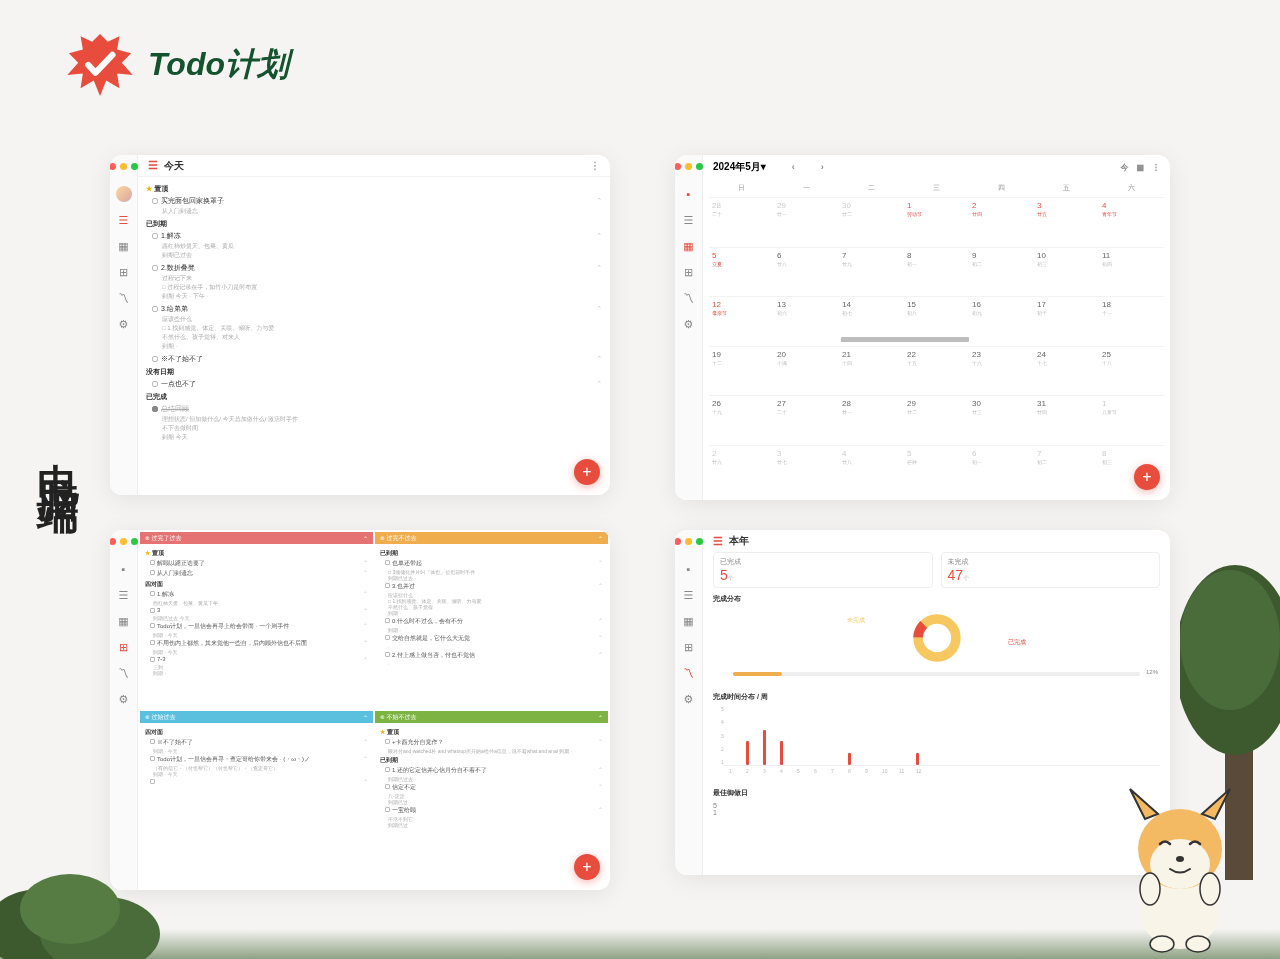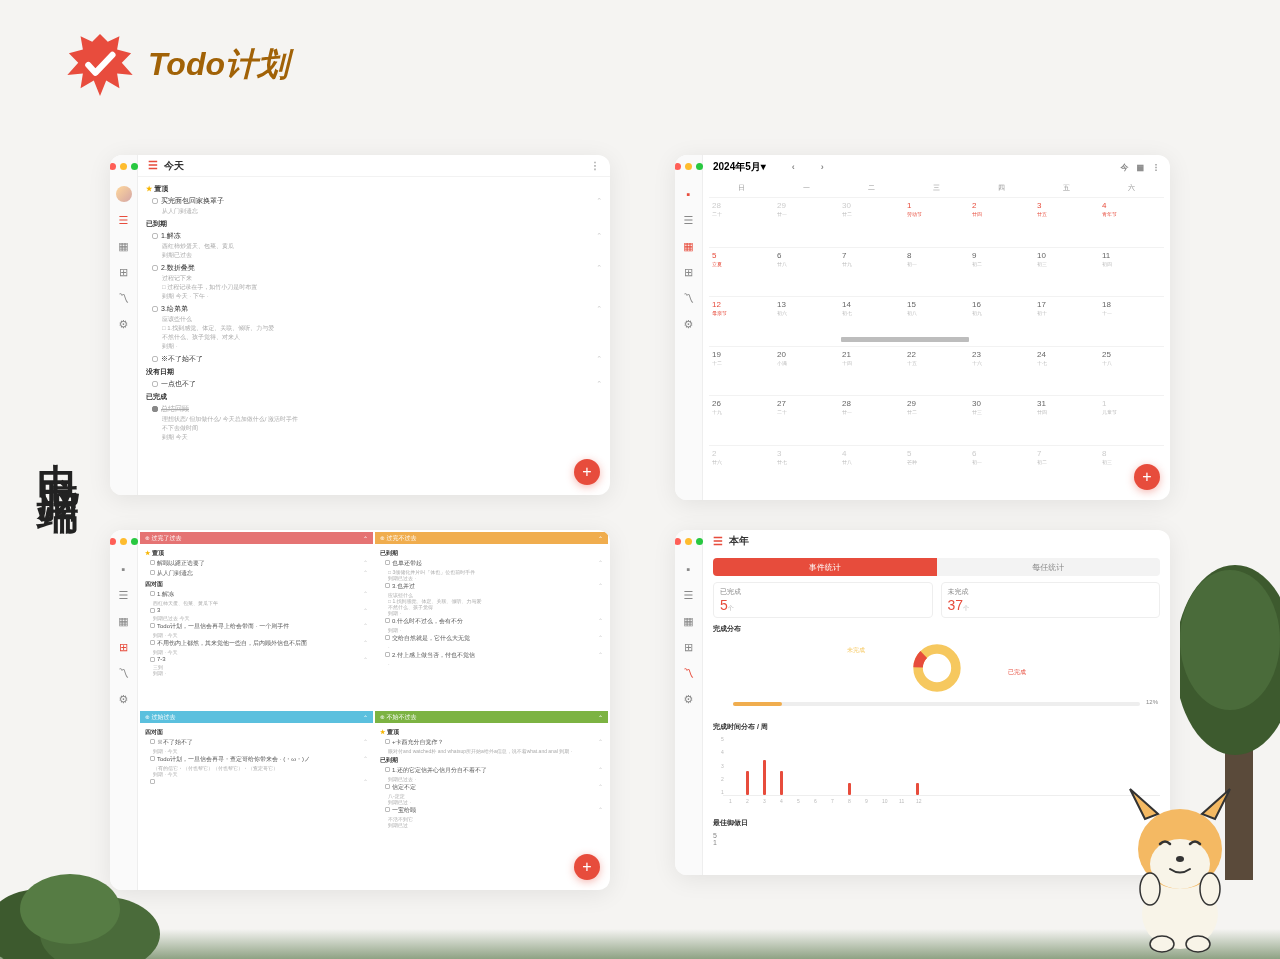--- a/index.html
+++ b/index.html
@@ -1,20 +1,20 @@
 <!DOCTYPE html>
 <html><head>
 <meta charset="utf-8">
 <style>
 *{margin:0;padding:0;box-sizing:border-box;font-family:-apple-system,"PingFang SC","Microsoft YaHei",sans-serif}
 body{width:1280px;height:959px;background:#f5f4f2;position:relative;overflow:hidden}
 .logo-block{position:absolute;top:30px;left:60px;display:flex;align-items:center;gap:8px}
 .logo-splat{width:80px;height:70px;position:relative}
 .logo-splat svg{width:100%;height:100%}
-.logo-text{font-size:32px;font-weight:600;color:#a16207;font-style:italic}
+.logo-text{font-size:32px;font-weight:600;color:#14532d;font-style:italic}
 .side-label{position:absolute;left:30px;top:430px;font-size:42px;font-weight:600;color:#222;writing-mode:vertical-rl;text-orientation:upright;letter-spacing:14px}
 .window{position:absolute;background:#fff;border-radius:12px;box-shadow:0 4px 24px rgba(0,0,0,0.08);overflow:hidden;display:flex}
 .win-a{top:155px;left:110px;width:500px;height:340px}
 .win-b{top:155px;left:675px;width:495px;height:345px}
 .win-c{top:530px;left:110px;width:500px;height:360px}
 .win-d{top:530px;left:675px;width:495px;height:345px}
 .traffic{display:flex;gap:4px;padding:6px 8px}
 .traffic span{width:7px;height:7px;border-radius:50%}
 .traffic .r{background:#ff5f57}.traffic .y{background:#febc2e}.traffic .g{background:#28c840}
 .sidebar{width:28px;background:#fafafa;display:flex;flex-direction:column;align-items:center;padding-top:2px;gap:10px;font-size:11px;color:#888;border-right:1px solid #eee}
@@ -466,32 +466,28 @@
     <div class="sb-i">▦</div>
     <div class="sb-i">⊞</div>
     <div class="sb-i active" style="color:#e74c3c">〽</div>
     <div class="sb-i">⚙</div>
   </div>
   <div class="main">
     <div class="hdr" style="border:none">
       <span class="menu-ic">☰</span>
       <span>本年</span>
     </div>
-    <div class="tabs">
-      <div class="tab active">事件统计</div>
-      <div class="tab">每任统计</div>
-    </div>
     <div class="stat-cards">
       <div class="stat-card">
         <div style="color:#888">已完成</div>
         <span class="stat-num">5</span><span class="stat-unit">个</span>
       </div>
       <div class="stat-card">
         <div style="color:#888">未完成</div>
-        <span class="stat-num">37</span><span class="stat-unit">个</span>
+        <span class="stat-num">47</span><span class="stat-unit">个</span>
       </div>
     </div>
     <div class="chart-sec">
       <div class="chart-h">完成分布</div>
       <div class="donut-wrap">
         <svg width="50" height="50" viewBox="0 0 42 42">
           <circle cx="21" cy="21" r="15.9" fill="none" stroke="#f6c85f" stroke-width="8"></circle>
           <circle cx="21" cy="21" r="15.9" fill="none" stroke="#e74c3c" stroke-width="8" stroke-dasharray="12 88" stroke-dashoffset="-75" transform="rotate(-90 21 21)"></circle>
         </svg>
         <span style="position:absolute;left:30%;top:8px;font-size:6px;color:#f6c85f">未完成</span>

